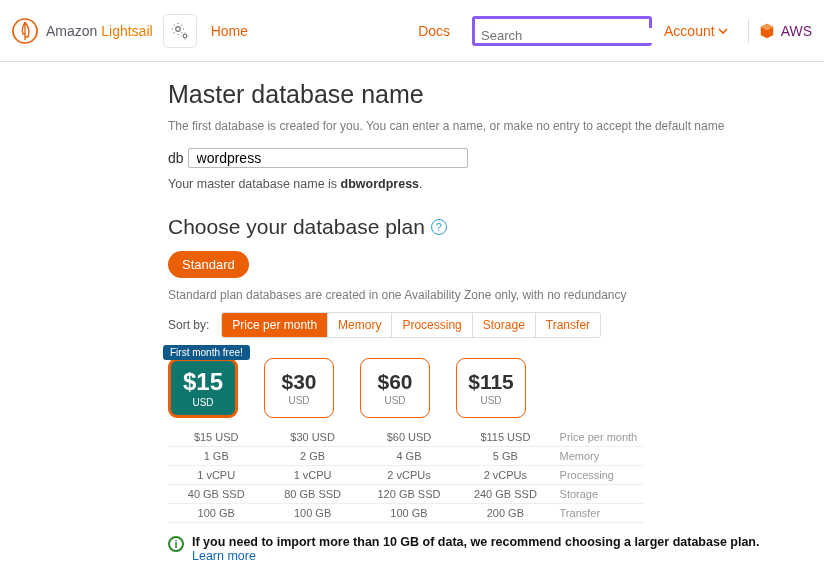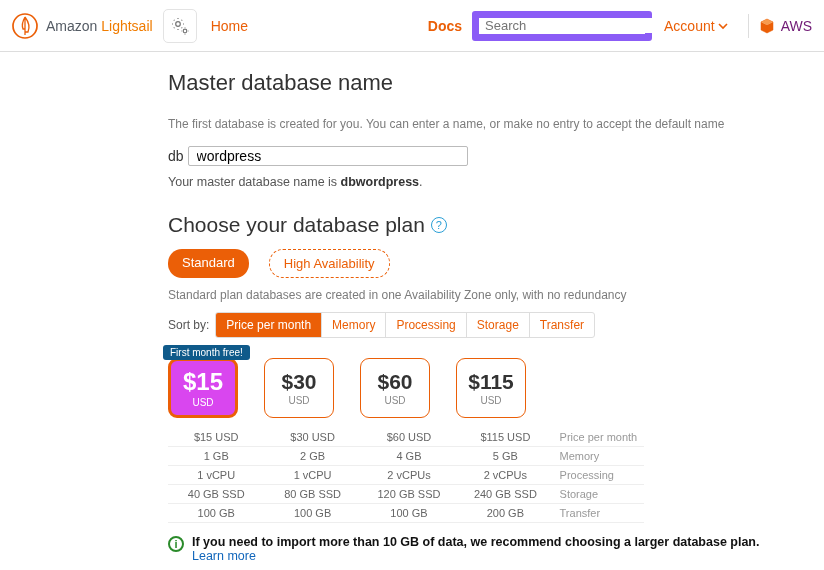--- a/index.html
+++ b/index.html
@@ -9,41 +9,41 @@
     color: #333;
     width: 824px;
     height: 570px;
     background: #fff;
     overflow: hidden;
   }
   
   .topbar {
     display: flex;
     align-items: center;
-    height: 52px;
+    height: 62px;
     border-bottom: 1px solid #ddd;
     padding: 0 12px;
   }
   .logo-block { display: flex; align-items: center; gap: 8px; margin-right: 10px; }
   .logo-text { font-size: 14px; color: #555; }
   .logo-text b { color: #545b64; font-weight: 400; }
   .logo-text span { color: #f07c00; font-weight: 500; }
   .settings-btn {
     width: 34px; height: 34px;
     display: flex; align-items: center; justify-content: center;
     border: 1px solid #e3e3e3;
     border-radius: 5px;
     margin-right: 14px;
   }
   .topnav-link { color: #EB5F07; font-size: 14px; font-weight: 500; }
   .topbar-spacer { flex: 1; }
-  .docs-link { color: #EB5F07; font-size: 14px; font-weight: 700; margin-right: 10px; }
+  .docs-link { color: #EB5F07; font-size: 14px; font-weight: 400; margin-right: 22px; }
   .search-box {
-    display: flex; align-items: flex-start;
-    border: 7px solid #8b5cf6;
+    display: flex; align-items: flex-end;
+    border: 3px solid #8b5cf6;
     border-radius: 3px;
     height: 30px;
     width: 180px;
     padding: 0 6px;
     margin-right: 12px;
   }
   .search-box input {
     border: none; outline: none; flex: 1;
     font-size: 13px; color: #666;
   }
@@ -52,22 +52,22 @@
     display: inline-flex; align-items: center; gap: 3px;
     margin-right: 10px;
   }
   .divider-v { width: 1px; height: 24px; background: #ddd; margin: 0 10px; }
   .aws-link { color: #701a75; font-size: 14px; font-weight: 500; display: inline-flex; align-items: center; gap: 6px; }
   .content {
     padding: 18px 0 0 168px;
     width: 822px;
   }
   h2.section-title {
-    font-size: 22px; font-weight: 400; color: #333;
-    margin-bottom: 21px;
+    font-size: 25px; font-weight: 400; color: #333;
+    margin-bottom: 10px;
   }
   .helper { font-size: 12px; color: #7c7c7c; margin-bottom: 10px; }
   .db-name-row { display: flex; align-items: center; margin-bottom: 4px; }
   .db-prefix {
     font-size: 14px; color: #333;
     padding-right: 4px;
     height: 30px; display: flex; align-items: center;
   }
   .db-name-input {
     border: 1px solid #bbb;
@@ -87,41 +87,41 @@
     border-radius: 50%; color: #2a9fd6; font-size: 11px;
     display: inline-flex; align-items: center; justify-content: center;
   }
   .plan-type-tabs { display: flex; gap: 20px; margin-bottom: 10px; }
   .pill {
     padding: 6px 14px; border-radius: 14px;
     font-size: 13px; cursor: pointer;
   }
   .pill.selected { background: #EB5F07; color: #fff; }
   .pill.outline { border: 1px dashed #EB5F07; color: #EB5F07; }
-  .sort-row { display: flex; align-items: center; gap: 6px; margin-bottom: 20px; margin-top: 4px; }
+  .sort-row { display: flex; align-items: center; gap: 12px; margin-bottom: 20px; margin-top: 4px; }
   .sort-label { font-size: 12px; color: #555; }
   .sort-tabs { display: flex; border: 1px solid #ddd; border-radius: 3px; overflow: hidden; }
   .sort-tab {
     padding: 5px 10px; font-size: 12px; color: #EB5F07;
     border-right: 1px solid #ddd; cursor: pointer;
   }
   .sort-tab:last-child { border-right: none; }
   .sort-tab.selected { background: #EB5F07; color: #fff; }
   .plan-cards { display: flex; gap: 26px; margin-bottom: 10px; position: relative; }
   .plan-card {
     position: relative;
     width: 70px; height: 60px;
     border: 1.5px solid #EB5F07;
     border-radius: 9px;
     display: flex; flex-direction: column;
     align-items: center; justify-content: center;
   }
   .plan-card.selected {
     border-width: 3px;
-    background: #d946ef; color: #fff;
+    background: #0f766e; color: #fff;
   }
   .plan-price { font-size: 21px; font-weight: 700; color: #333; }
   .plan-card.selected .plan-price { color: #fff; font-size: 24px; }
   .plan-usd { font-size: 10px; color: #888; margin-top: 1px; }
   .plan-card.selected .plan-usd { color: #fff; }
   .badge {
     position: absolute;
     top: -16px; left: -8px;
     background: #0f5a8a;
     color: #fff;
@@ -222,21 +222,20 @@
     <span>Your master database name is </span><b>dbwordpress</b>.
   </div>
 
   <div class="plan-header">
     <h2>Choose your database plan</h2>
     <span class="help-circle">?</span>
   </div>
 
   <div class="plan-type-tabs">
     <div class="pill selected">Standard</div>
-    <div class="pill outline">High Availability</div>
   </div>
 
   <div class="helper">Standard plan databases are created in one Availability Zone only, with no redundancy</div>
 
   <div class="sort-row">
     <span class="sort-label">Sort by:</span>
     <div class="sort-tabs">
       <div class="sort-tab selected">Price per month</div>
       <div class="sort-tab">Memory</div>
       <div class="sort-tab">Processing</div>

